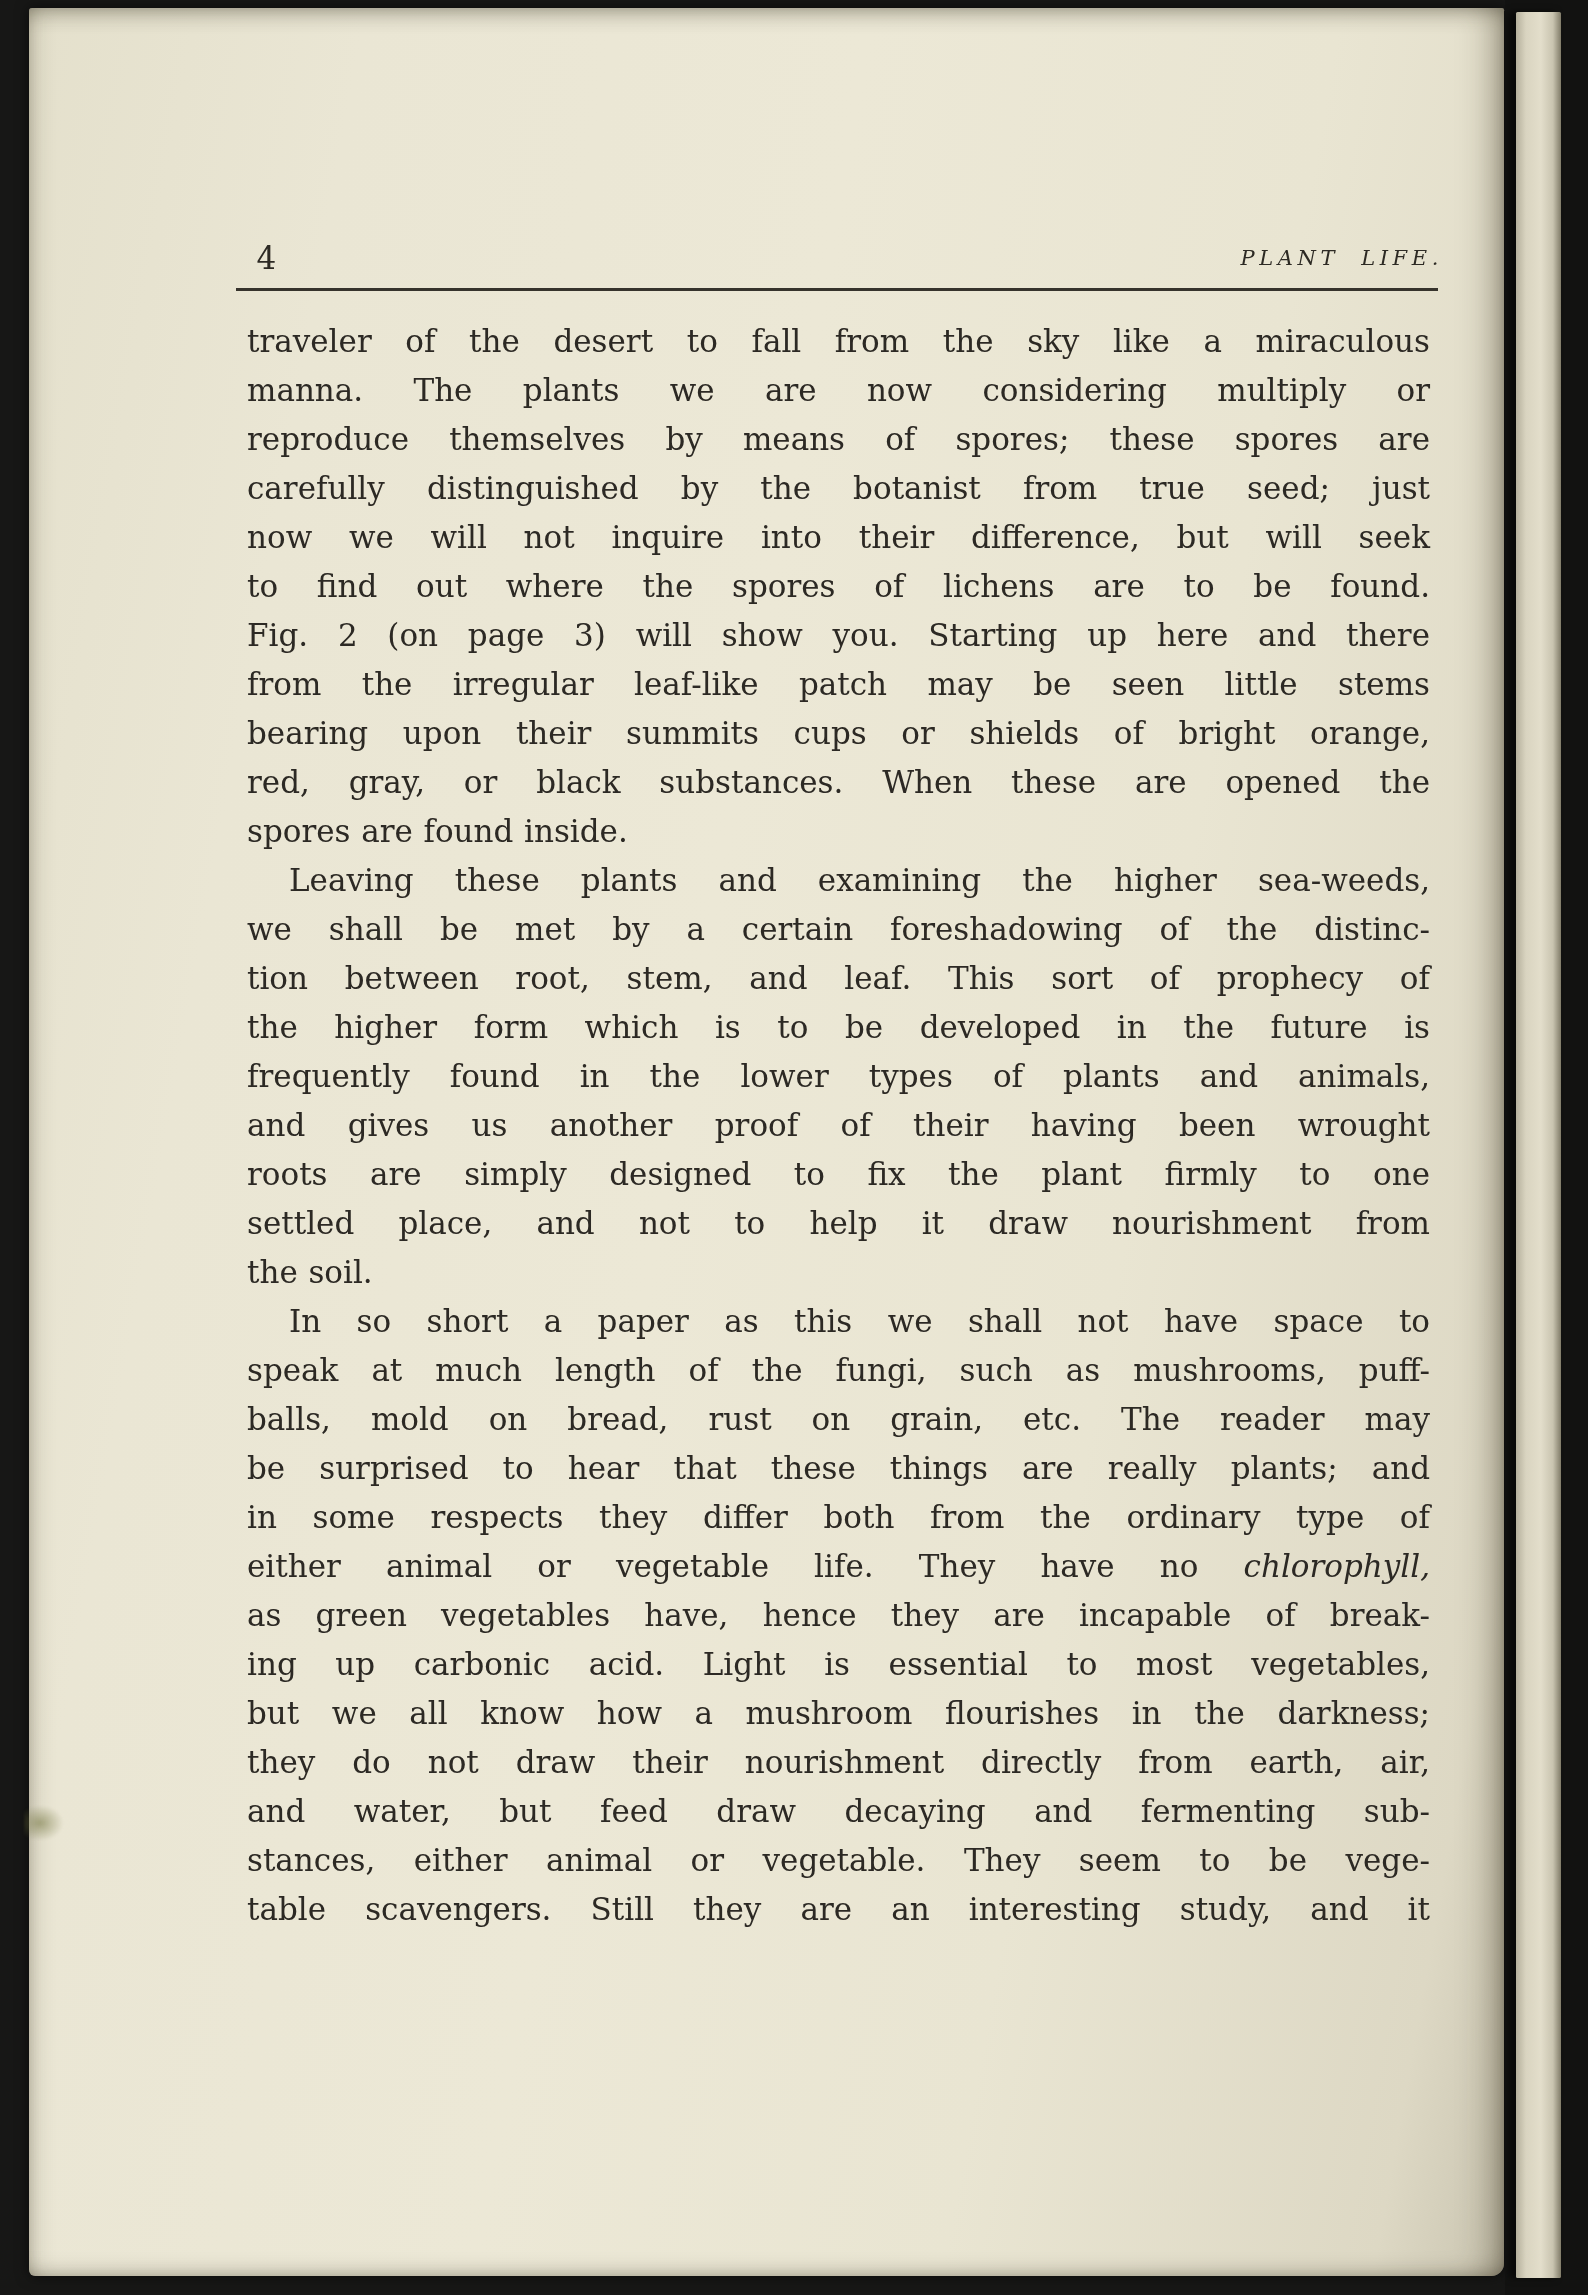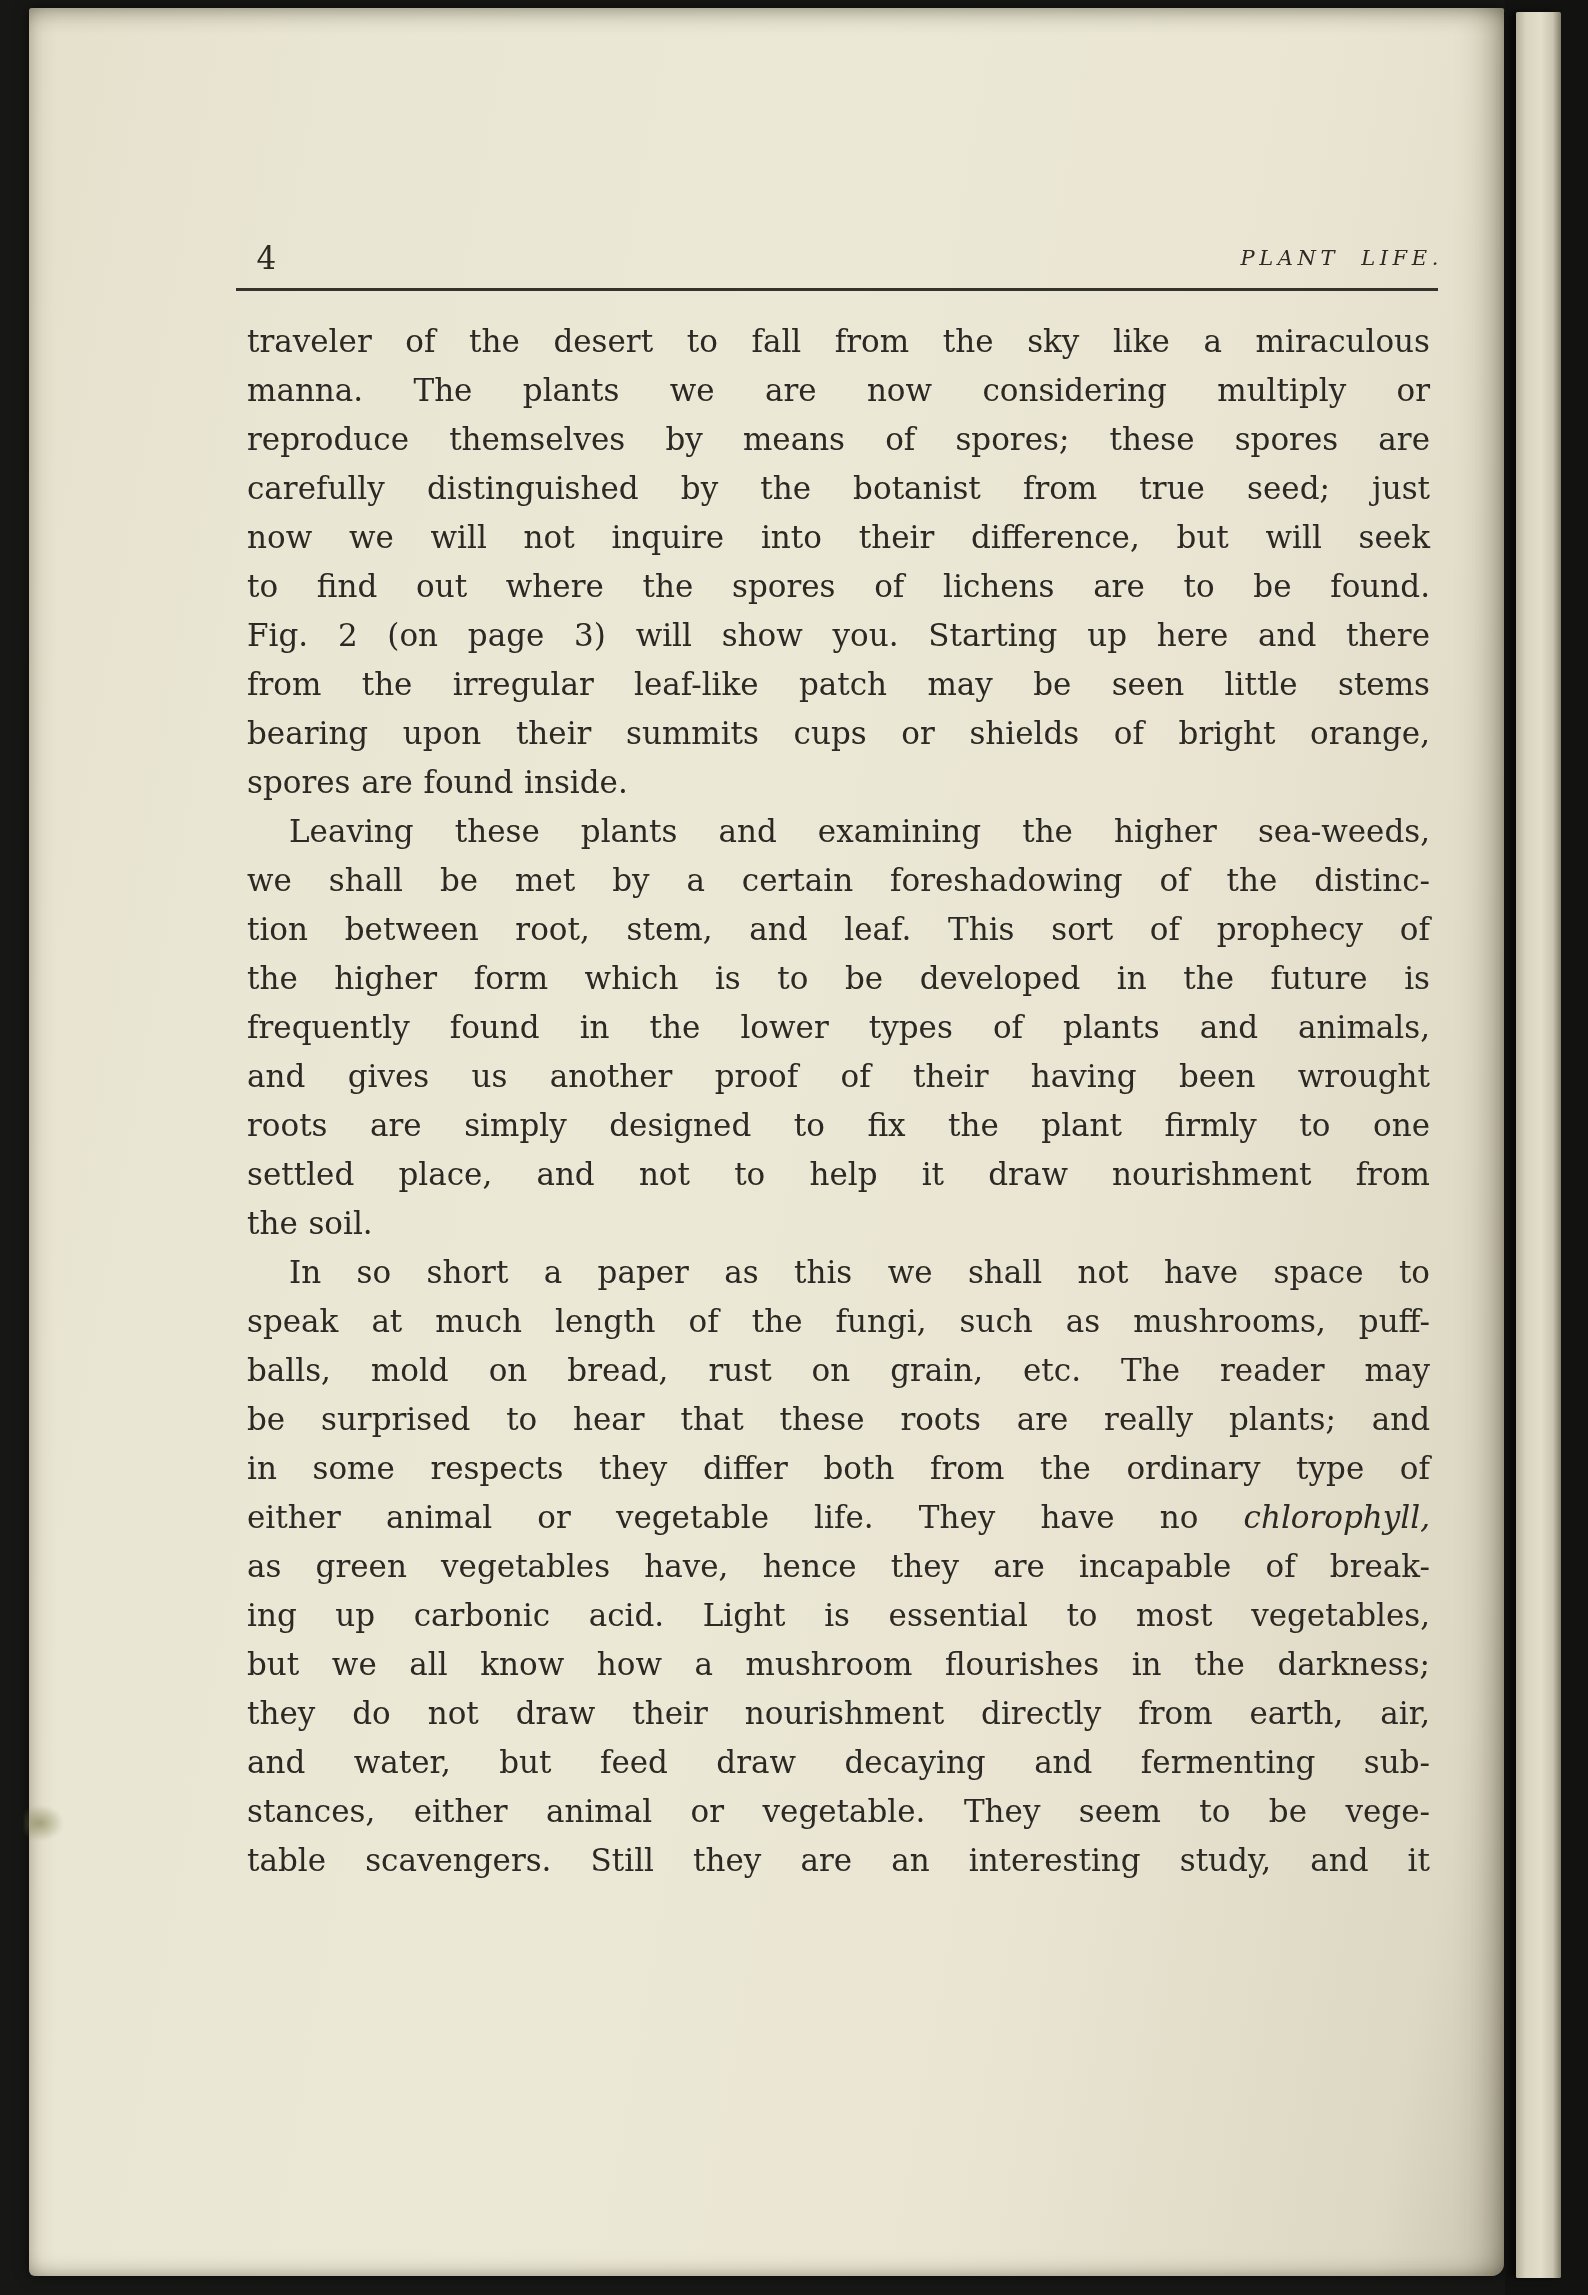--- a/index.html
+++ b/index.html
@@ -141,38 +141,39 @@
         <div class="paragraph">
           <div class="line"><span>traveler of the desert to fall from the sky like a miraculous</span></div>
           <div class="line"><span>manna. The plants we are now considering multiply or</span></div>
           <div class="line"><span>reproduce themselves by means of spores; these spores are</span></div>
           <div class="line"><span>carefully distinguished by the botanist from true seed; just</span></div>
           <div class="line"><span>now we will not inquire into their difference, but will seek</span></div>
           <div class="line"><span>to find out where the spores of lichens are to be found.</span></div>
           <div class="line"><span>Fig. 2 (on page 3) will show you. Starting up here and there</span></div>
           <div class="line"><span>from the irregular leaf-like patch may be seen little stems</span></div>
           <div class="line"><span>bearing upon their summits cups or shields of bright orange,</span></div>
+          <div class="line"><span>red, gray, or black substances. When these are opened the</span></div>
           <div class="line last-line"><span>spores are found inside.</span></div>
         </div>
         <div class="paragraph">
           <div class="line indent"><span>Leaving these plants and examining the higher sea-weeds,</span></div>
           <div class="line"><span>we shall be met by a certain foreshadowing of the distinc-</span></div>
           <div class="line"><span>tion between root, stem, and leaf. This sort of prophecy of</span></div>
           <div class="line"><span>the higher form which is to be developed in the future is</span></div>
           <div class="line"><span>frequently found in the lower types of plants and animals,</span></div>
           <div class="line"><span>and gives us another proof of their having been wrought</span></div>
           <div class="line"><span>roots are simply designed to fix the plant firmly to one</span></div>
           <div class="line"><span>settled place, and not to help it draw nourishment from</span></div>
           <div class="line last-line"><span>the soil.</span></div>
         </div>
         <div class="paragraph">
           <div class="line indent"><span>In so short a paper as this we shall not have space to</span></div>
           <div class="line"><span>speak at much length of the fungi, such as mushrooms, puff-</span></div>
           <div class="line"><span>balls, mold on bread, rust on grain, etc. The reader may</span></div>
-          <div class="line"><span>be surprised to hear that these roots are really plants; and</span></div>
+          <div class="line"><span>be surprised to hear that these things are really plants; and</span></div>
           <div class="line"><span>in some respects they differ both from the ordinary type of</span></div>
           <div class="line"><span>either animal or vegetable life. They have no </span><em>chlorophyll,</em></div>
           <div class="line"><span>as green vegetables have, hence they are incapable of break-</span></div>
           <div class="line"><span>ing up carbonic acid. Light is essential to most vegetables,</span></div>
           <div class="line"><span>but we all know how a mushroom flourishes in the darkness;</span></div>
           <div class="line"><span>they do not draw their nourishment directly from earth, air,</span></div>
           <div class="line"><span>and water, but feed draw decaying and fermenting sub-</span></div>
           <div class="line"><span>stances, either animal or vegetable. They seem to be vege-</span></div>
           <div class="line"><span>table scavengers. Still they are an interesting study, and it</span></div>
         </div>

